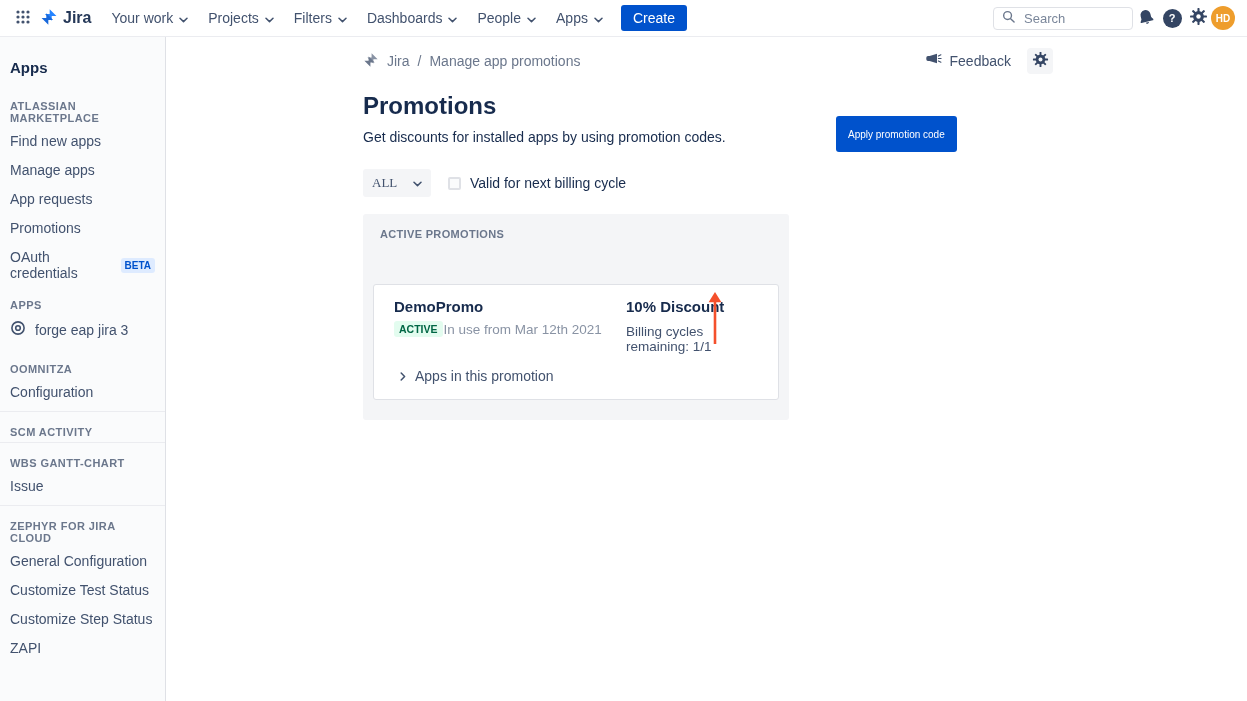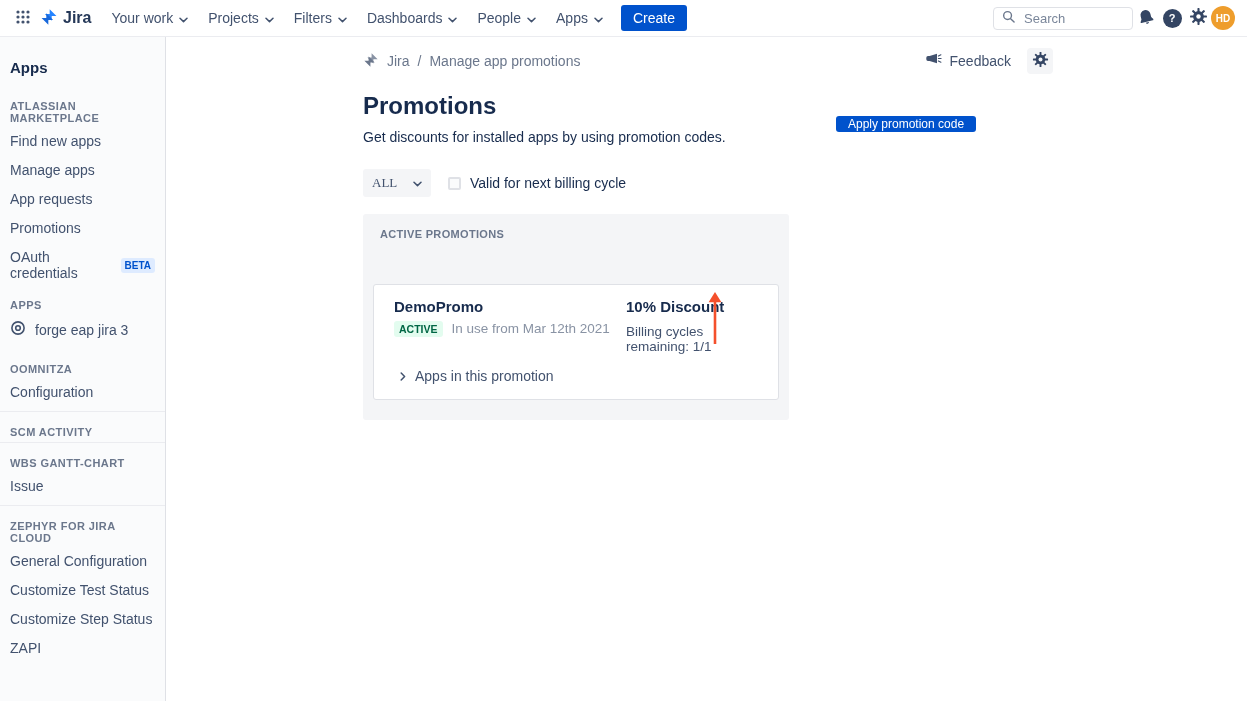--- a/index.html
+++ b/index.html
@@ -51,38 +51,38 @@
   .crumb-row { position:absolute; top:11px; left:0; right:0; display:flex; align-items:center; }
   .crumbs { display:flex; align-items:center; gap:8px; font-size:14px; color:#6B778C; flex:1; }
   .crumb-link { cursor:pointer; }
   .crumb-actions { display:flex; align-items:center; gap:10px; }
   .feedback { display:flex; align-items:center; gap:7px; font-size:14px; color:#42526E;
               background:transparent; border:none; font-family:inherit; cursor:pointer; }
   .gear-btn { width:26px; height:26px; border:none; border-radius:4px; background:#F4F5F7;
               display:flex; align-items:center; justify-content:center; cursor:pointer; }
   .page-title { position:absolute; top:55px; left:0; margin:0; font-size:24px; font-weight:600; color:#172B4D; }
   .subtitle { position:absolute; top:92px; left:0; font-size:14px; color:#172B4D; }
-  .apply-btn { position:absolute; top:79px; left:473px; height:16px; background:#0052CC; color:#fff;
-               border:none; border-radius:3px; font-family:inherit; font-size:12px; font-weight:500;
+  .apply-btn { position:absolute; top:79px; left:473px; height:36px; background:#0052CC; color:#fff;
+               border:none; border-radius:3px; font-family:inherit; font-size:10px; font-weight:500;
                padding:0 12px; cursor:pointer; }
   .filter-row { position:absolute; top:132px; left:0; display:flex; align-items:center; gap:17px; }
   .scope-select { display:flex; align-items:center; justify-content:space-between; width:68px; height:28px;
                   background:#F4F5F7; border-radius:3px; padding:0 9px; font-size:13px; color:#42526E; cursor:pointer;font-family:Liberation Serif, serif; }
   .checkbox-row { display:flex; align-items:center; gap:9px; font-size:14px; color:#172B4D; }
   .cb { appearance:none; -webkit-appearance:none; width:13px; height:13px; margin:0;
         border:2px solid #DFE1E6; border-radius:2px; background:#FAFBFC; cursor:pointer; }
   .panel { position:absolute; top:177px; left:0; width:426px; background:#F4F5F7;
            border-radius:3px; padding:13px 10px 20px; }
   .panel-title { font-size:11px; font-weight:700; color:#6B778C; letter-spacing:.03em; margin:1px 0 9px 7px; }
   .promo-card { background:#fff; border:1px solid #DFE1E6; border-radius:3px; padding:13px 10px 14px 20px;margin-top:44px; }
   .card-grid { display:flex; }
   .card-left { flex:1; }
   .card-right { width:142px; }
   .promo-name, .discount { font-size:15px; font-weight:700; color:#172B4D; }
-  .status-row { display:flex; gap:9px; margin-top:6px; }
+  .status-row { display:flex; align-items:center; gap:1px; margin-top:6px; }
   .badge-active { background:#E3FCEF; color:#006644; font-size:10.5px; font-weight:700;
                   padding:2px 5px; border-radius:3px; }
   .usage { font-size:13.5px; color:#8993A4; }
   .billing { font-size:13.5px; color:#42526E; margin-top:9px; }
   .expander { display:flex; align-items:center; gap:9px; margin-top:13px; padding-left:6px;
               font-size:14px; color:#42526E; background:transparent; border:none;
               font-family:inherit; cursor:pointer; }
   .annotation-arrow { position:absolute; left:344px; top:78px; }
 </style>
 </head>

